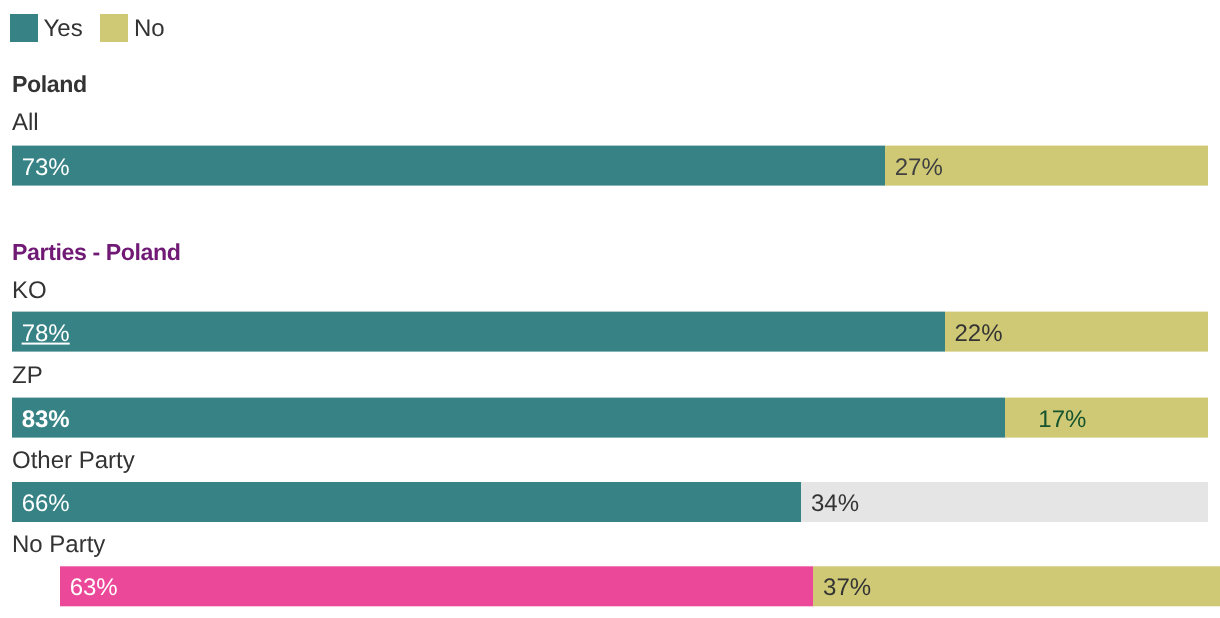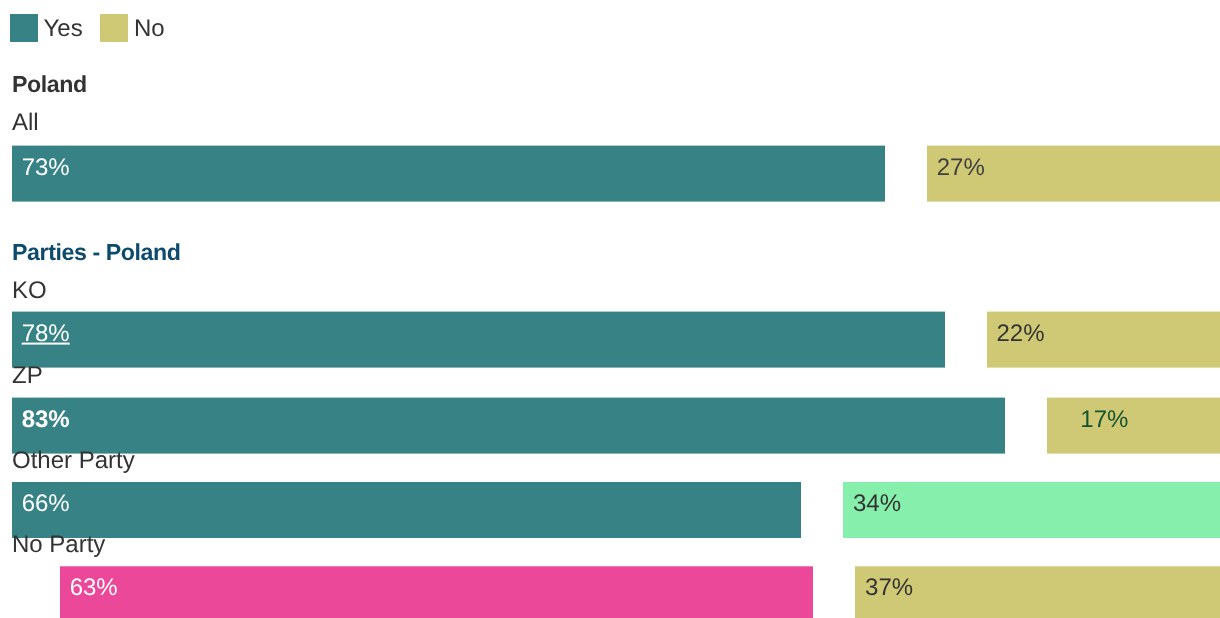--- a/index.html
+++ b/index.html
@@ -16,21 +16,21 @@
   .legend{position:absolute;left:0;top:0;width:1220px;height:46px;}
   .legend-item{position:absolute;top:0;height:46px;}
   .legend-swatch{position:absolute;top:14px;width:28px;height:28px;display:block;}
   .legend-label{position:absolute;font-size:24px;line-height:1;white-space:nowrap;color:#333333;}
 
   
   .group-title{position:absolute;font-weight:bold;font-size:23.2px;letter-spacing:-0.42px;line-height:1;color:#333333;white-space:nowrap;}
   .row-label{position:absolute;font-size:24px;line-height:1;color:#333333;white-space:nowrap;}
 
   
-  .bar{position:absolute;left:12px;width:1196px;height:56px;display:flex;gap:42px;}
+  .bar{position:absolute;left:12px;width:1196px;height:40px;display:flex;}
   .seg{height:100%;display:block;position:relative;overflow:hidden;box-sizing:border-box;flex:0 0 auto;}
   .seg-val{position:absolute;left:9.65px;top:10.0px;font-size:24px;line-height:1;white-space:nowrap;}
   .seg-yes .seg-val{color:#ffffff;}
   .seg-no .seg-val{color:#333333;}
 </style>
 </head>
 <body style="background: rgb(255, 255, 255);">
 
 <div class="chart">
 
@@ -50,21 +50,21 @@
   <div class="row-label" style="left: 12px; top: 111.1px; color: rgb(51, 51, 51);">All</div>
   <div class="bar" style="top:145px;transform:translateY(0.6px)">
     <div class="seg seg-yes" style="background: rgb(55, 130, 133); width: 873.08px;">
         <span class="seg-val" style="color: rgb(255, 255, 255);">73%</span>
       </div>
     <div class="seg seg-no" style="background: rgb(207, 201, 118); width: 322.92px;">
         <span class="seg-val" style="color: #404040;">27%</span>
       </div>
   </div>
 
-  <div class="group-title" style="left: 12px; top: 241px; color: #0c4a6e;">Parties - Poland</div>
+  <div class="group-title" style="left: 12px; top: 241px; color: #701a75;">Parties - Poland</div>
 
   <div class="row-label" style="left: 12px; top: 279.1px; color: rgb(51, 51, 51);">KO</div>
   <div class="bar" style="top:311px;transform:translateY(0.6px)">
     <div class="seg seg-yes" style="background: rgb(55, 130, 133); width: 932.88px;">
         <span class="seg-val" style="color: rgb(255, 255, 255); text-decoration: underline;">78%</span>
       </div>
     <div class="seg seg-no" style="background: rgb(207, 201, 118); width: 263.12px;">
         <span class="seg-val" style="color: rgb(51, 51, 51);">22%</span>
       </div>
   </div>
@@ -77,21 +77,21 @@
     <div class="seg seg-no" style="background: rgb(207, 201, 118); width: 203.32px;">
         <span class="seg-val" style="color: #14532d; margin-left: 24px;">17%</span>
       </div>
   </div>
 
   <div class="row-label" style="left: 12px; top: 448.7px; color: rgb(51, 51, 51);">Other Party</div>
   <div class="bar" style="top:482px;transform:translateY(0.0px)">
     <div class="seg seg-yes" style="background: rgb(55, 130, 133); width: 789.36px;">
         <span class="seg-val" style="color: rgb(255, 255, 255);">66%</span>
       </div>
-    <div class="seg seg-no" style="background: #86efac; width: 406.64px;">
+    <div class="seg seg-no" style="background: #e5e5e5; width: 406.64px;">
         <span class="seg-val" style="color: rgb(51, 51, 51);">34%</span>
       </div>
   </div>
 
   <div class="row-label" style="left: 12px; top: 533.1px; color: rgb(51, 51, 51);">No Party</div>
   <div class="bar" style="top:566px;transform:translateY(0.3px)">
     <div class="seg seg-yes" style="background: #ec4899; width: 753.48px; margin-left: 48px;">
         <span class="seg-val" style="color: rgb(255, 255, 255);">63%</span>
       </div>
     <div class="seg seg-no" style="background: rgb(207, 201, 118); width: 442.52px;">

